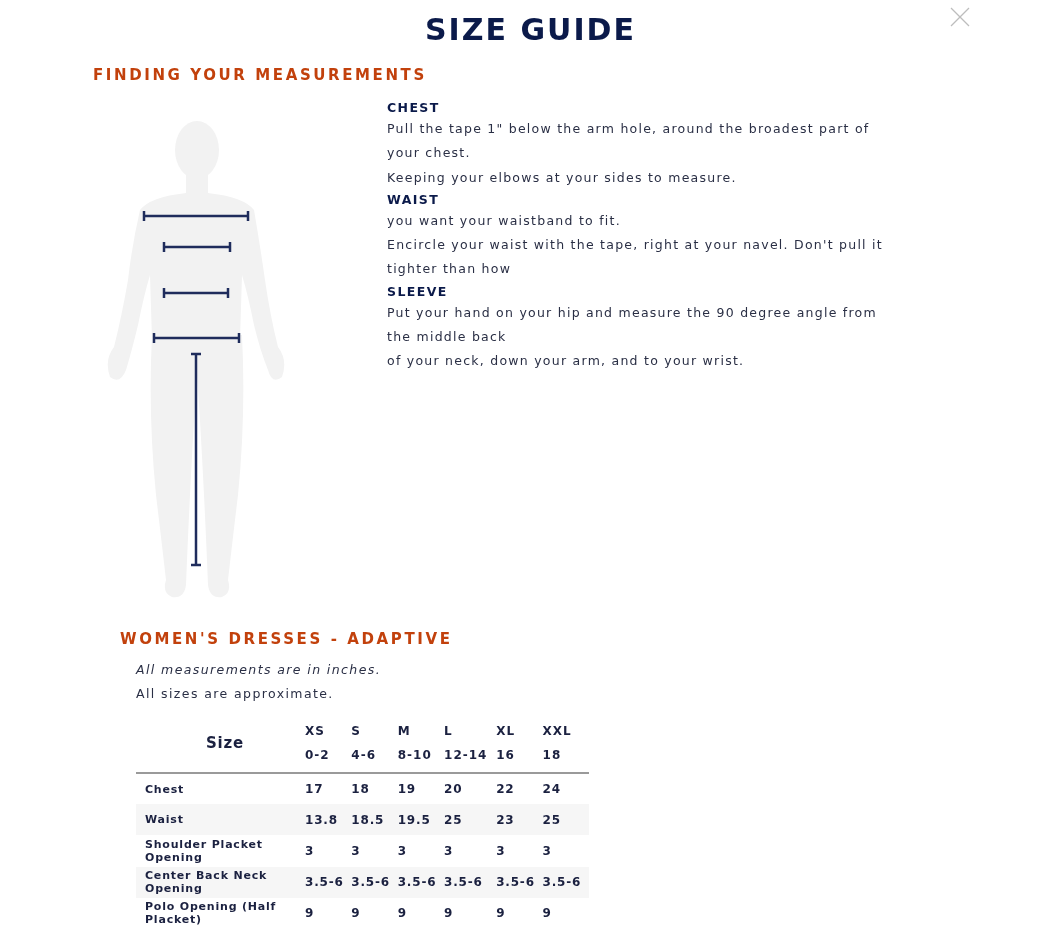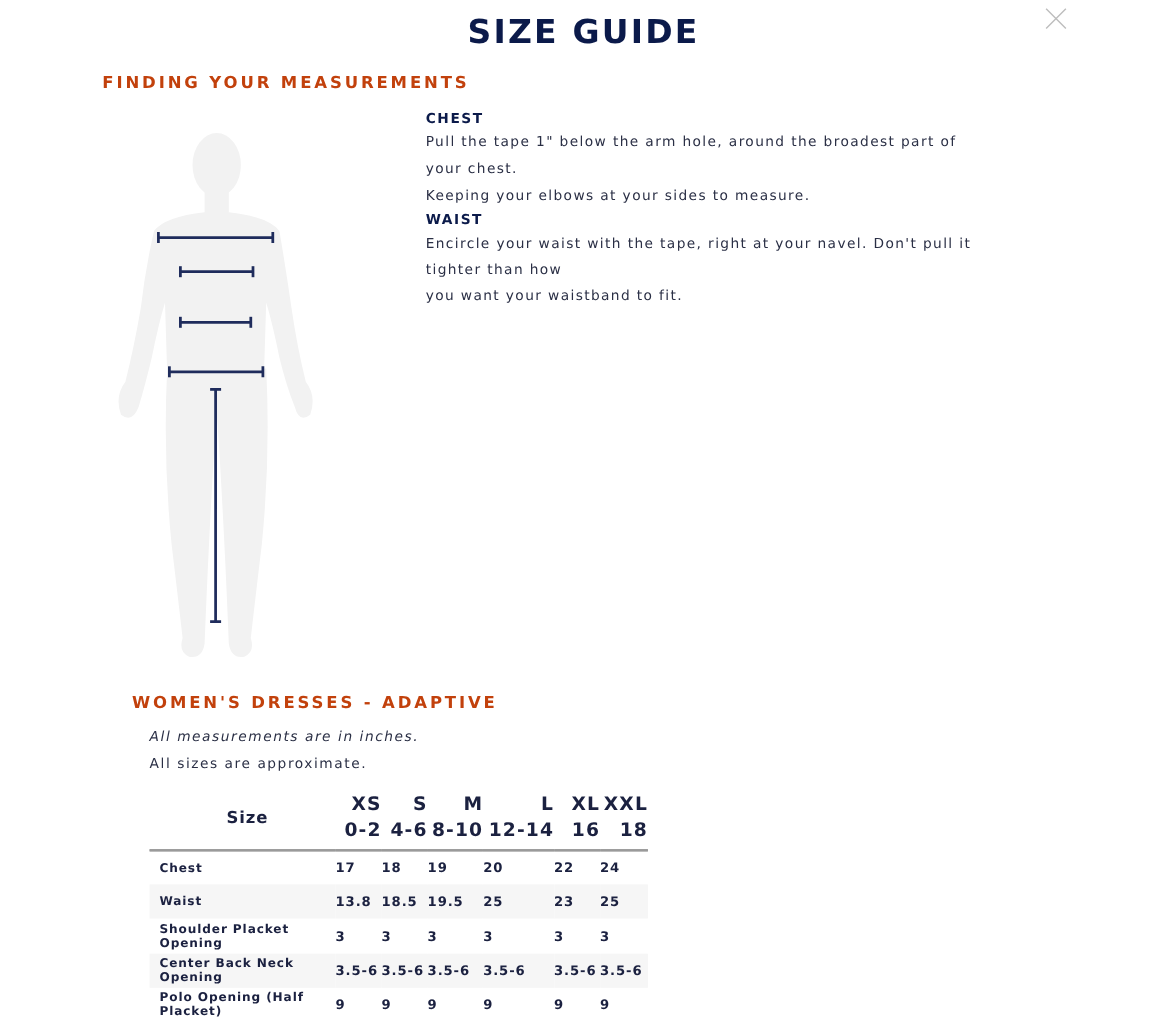--- a/index.html
+++ b/index.html
@@ -14,21 +14,21 @@
   .instr { position: absolute; left: 387px; top: 98px; width: 500px; }
   .instr .hd { font-weight: bold; font-size: 12.5px; letter-spacing: 1.4px; color: #0b1a4a;
                height: 19px; line-height: 19px; }
   .instr .tx { font-size: 12.5px; letter-spacing: 1.25px; color: #2a2f45; line-height: 24.3px; }
   .note { position: absolute; left: 136px; font-size: 12.5px; letter-spacing: 1.4px; color: #2a2f45; }
   table.sz { position: absolute; left: 136px; top: 714px; width: 453px; border-collapse: collapse;
              font-size: 12px; color: #1b2140; }
   table.sz th, table.sz td { padding: 0; }
   .hdr-label { text-align: center; padding-left: 9px !important; font-weight: bold; font-size: 15px;
                letter-spacing: 0.8px; width: 160px; }
-  .hdr-size { text-align: right; font-weight: bold; font-size: 17px; letter-spacing: 1px;
+  .hdr-size { text-align: left; font-weight: bold; font-size: 12px; letter-spacing: 1px;
               height: 58px; line-height: 24px; vertical-align: middle; }
   thead tr { border-bottom: 2px solid #9a9a9a; }
   tbody tr { height: 31.2px; }
   tbody tr.alt { background: #f6f6f6; }
   tbody td.lbl { text-align: left; padding-left: 9px; font-weight: bold; font-size: 11px; letter-spacing: 0.8px; }
   tbody td.val { text-align: left; font-size: 12px; letter-spacing: 0.8px; font-weight: bold; margin-top: 35px; }
 </style>
 </head>
 <body>
 
@@ -83,22 +83,27 @@
 </div>
 
 <div class="instr">
   <div>
     <div class="hd">CHEST</div>
     <div class="tx">Pull the tape 1" below the arm hole, around the broadest part of your chest.</div>
     <div class="tx">Keeping your elbows at your sides to measure.</div>
   </div>
   <div>
     <div class="hd">WAIST</div>
+    <div class="tx">you want your waistband to fit.</div>
     <div class="tx">Encircle your waist with the tape, right at your navel. Don't pull it tighter than how</div>
-    <div class="tx">you want your waistband to fit.</div>
+  </div>
+  <div>
+    <div class="hd">SLEEVE</div>
+    <div class="tx">Put your hand on your hip and measure the 90 degree angle from the middle back</div>
+    <div class="tx">of your neck, down your arm, and to your wrist.</div>
   </div>
 </div>
 
 <div class="h2" style="left:120px; top:630px;">WOMEN'S DRESSES - ADAPTIVE</div>
 <div class="note" style="top:662px;font-style:italic;">All measurements are in inches.</div>
 <div class="note" style="top:686px;">All sizes are approximate.</div>
 
 <table class="sz">
   <thead>
     <tr>

